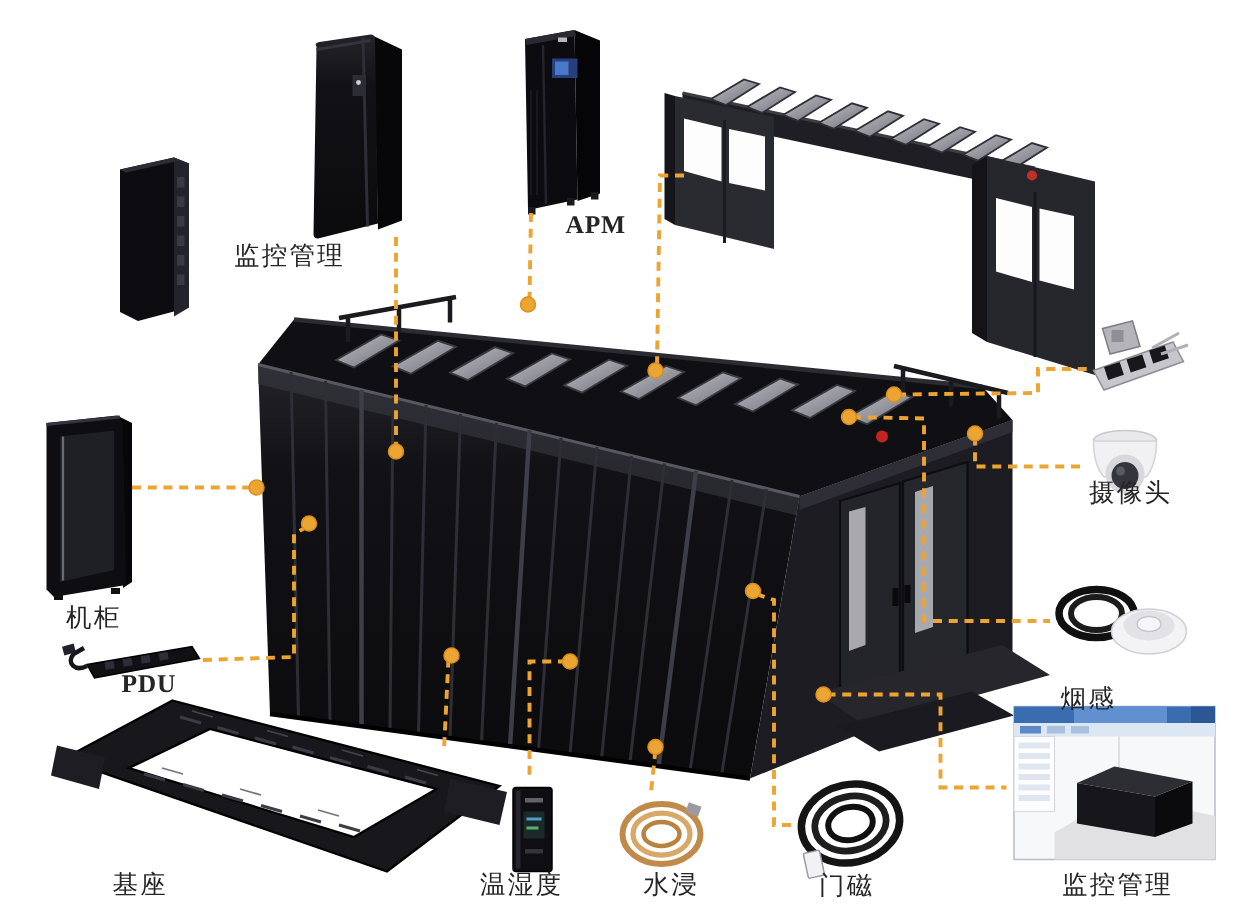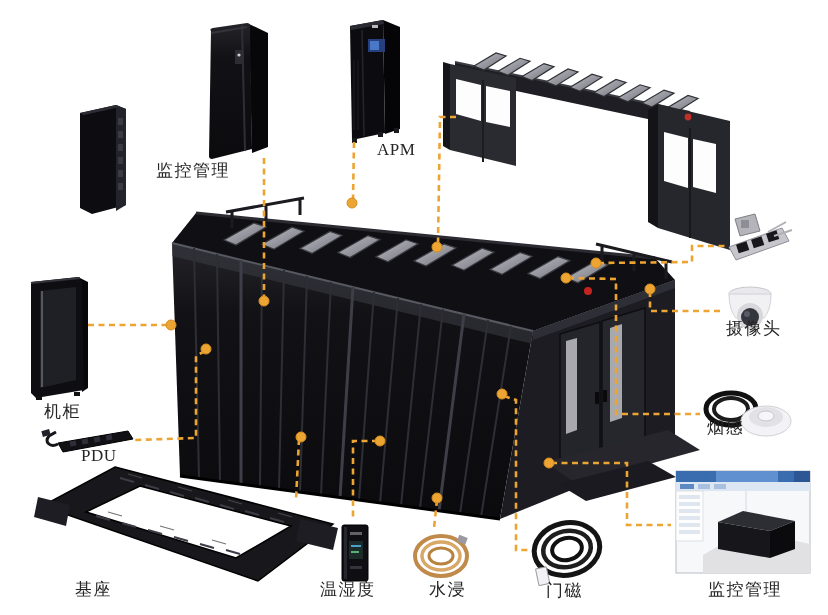--- a/index.html
+++ b/index.html
@@ -1,20 +1,20 @@
 <!DOCTYPE html>
 <html><head>
 <meta charset="utf-8">
 <style>
   html,body{margin:0;padding:0;background:#ffffff;}
   #stage{position:relative;width:828px;height:615px;background:#ffffff;overflow:hidden;
          font-family:"Liberation Serif","DejaVu Serif",serif;}
   #art{position:absolute;left:0;top:0;}
   .label{position:absolute;font-size:17px;color:#252525;letter-spacing:1.5px;white-space:nowrap;}
-  .label.latin{letter-spacing:0.5px;}
+  .label.latin{letter-spacing:0.5px;font-weight:bold;}
 </style>
 </head>
 <body>
 
 <div id="stage">
 
 <svg id="art" width="828" height="615" viewBox="0 0 828 615">
   <defs>
     <linearGradient id="paneG" x1="0" y1="0" x2="1" y2="1">
       <stop offset="0" stop-color="#c0c0c6"></stop>
@@ -295,15 +295,15 @@
 <div class="label" style="left:156px;top:159px">监控管理</div>
 <div class="label latin" style="left:377px;top:140px">APM</div>
 <div class="label" style="left:44px;top:400px">机柜</div>
 <div class="label latin" style="left:81px;top:446px">PDU</div>
 <div class="label" style="left:75px;top:578px">基座</div>
 <div class="label" style="left:320px;top:578px">温湿度</div>
 <div class="label" style="left:429px;top:578px">水浸</div>
 <div class="label" style="left:546px;top:579px">门磁</div>
 <div class="label" style="left:708px;top:578px">监控管理</div>
 <div class="label" style="left:726px;top:317px">摄像头</div>
-<div class="label" style="left:707px;top:416px">烟感</div>
+<div class="label" style="left:707px;top:454px">烟感</div>
 
 </div>
 
 </body></html>

